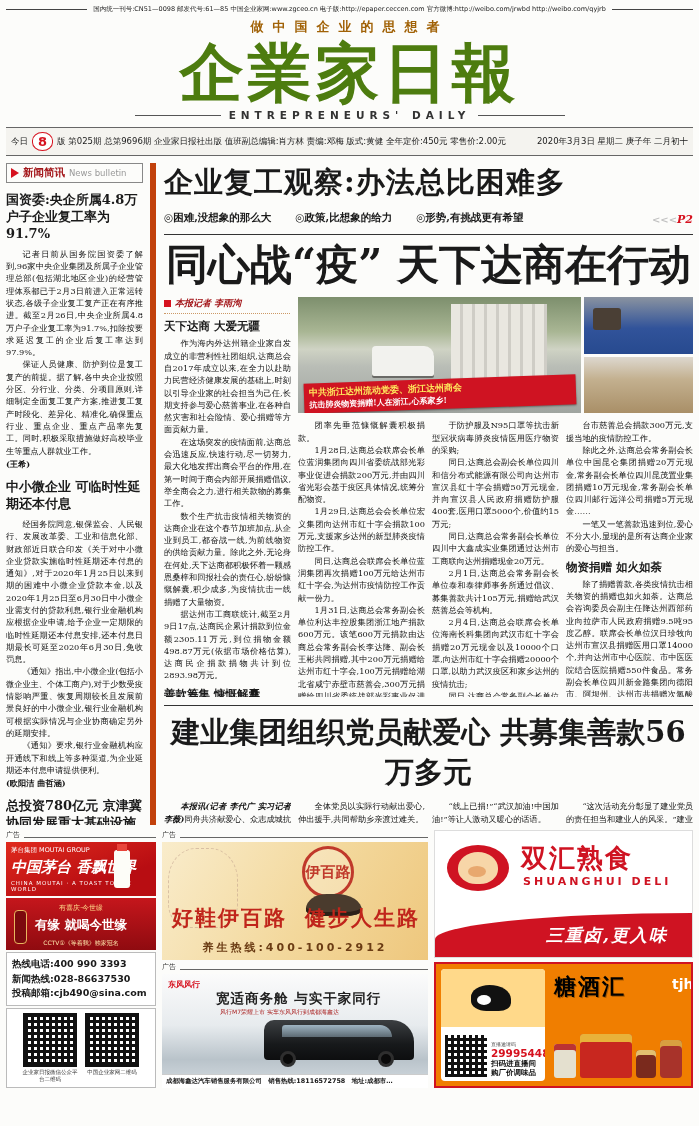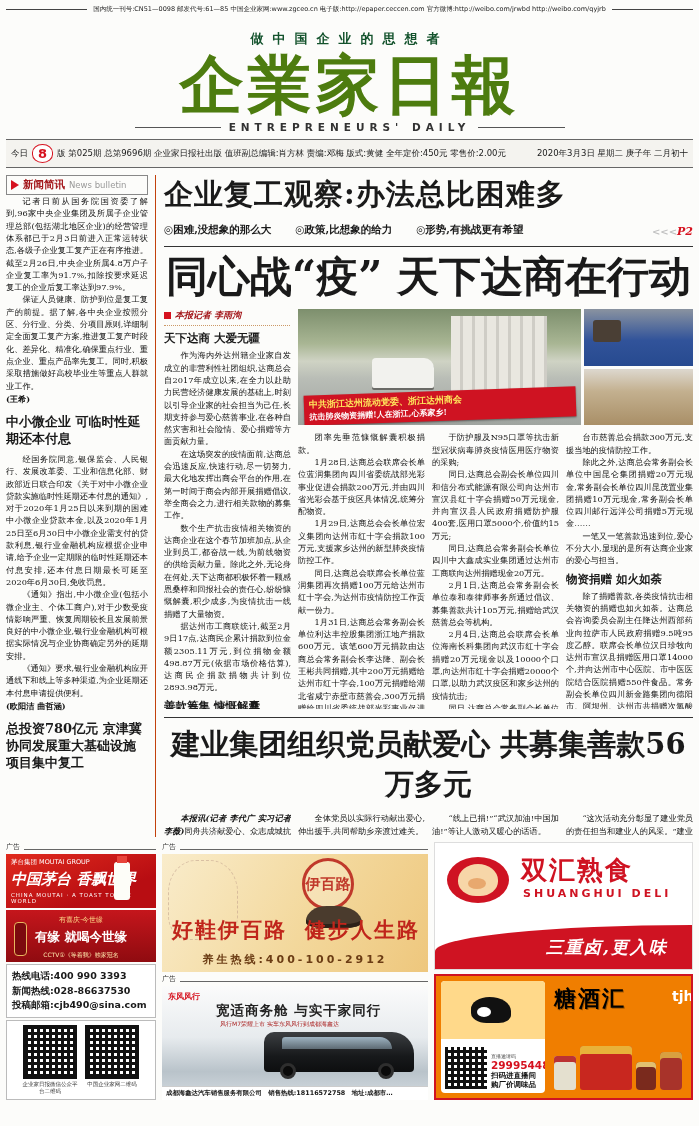--- a/index.html
+++ b/index.html
@@ -4,32 +4,32 @@
 <style>
   * { margin:0; padding:0; box-sizing:border-box; }
   html,body { background:#e8e8e4; }
   body { font-family:"DejaVu Serif", serif; color:#1a1a1a; }
   #page { width:699px; height:1126px; margin:0 auto; background:#fcfcfa; overflow:hidden; position:relative; padding:3px 6px 0; }
 
   
   .topbar { display:flex; align-items:center; gap:6px; margin-top:2px; }
   .topbar .rule { flex:1; border-top:1px solid #444; }
   .topbar .t { font-family:"DejaVu Sans", sans-serif; font-size:6.5px; color:#222; white-space:nowrap; }
-  .slogan { text-align:center; color:#14532d; font-weight:bold; font-size:13px; letter-spacing:9px; margin-top:16px; font-family:"DejaVu Sans", sans-serif; }
+  .slogan { text-align:center; color:#a16207; font-weight:bold; font-size:13px; letter-spacing:9px; margin-top:4px; font-family:"DejaVu Sans", sans-serif; }
   .masthead { text-align:center; color:#4d7c0f; font-weight:900; font-size:64px; line-height:1.08; letter-spacing:4px; margin-top:2px; }
   .mast-sub { display:flex; align-items:center; gap:8px; width:430px; margin:2px auto 0; }
   .mast-sub .rule { flex:1; border-top:1px solid #555; }
   .mast-sub .t { font-family:"DejaVu Sans", sans-serif; font-size:10.5px; letter-spacing:5px; color:#333; font-weight:bold; }
   .infobar { margin-top:6px; border-top:1px solid #666; border-bottom:1px solid #666; background:#f4f3ef; display:flex; align-items:center; padding:4px 5px; font-family:"DejaVu Sans", sans-serif; font-size:8.5px; }
   .infobar .badge { color:#d6121f; border:1.5px solid #d6121f; background:#fff; border-radius:50%/45%; font-weight:bold; font-size:13px; padding:1px 5px; margin:0 4px; }
   .infobar .date { margin-left:auto; }
 
   
   .content { display:flex; margin-top:7px; height:662px; overflow:hidden; }
-  .sidebar { width:150px; flex:none; border-right:1px solid #c2410c; padding-right:7px; overflow:hidden; }
+  .sidebar { width:150px; flex:none; border-right:6px solid #c2410c; padding-right:7px; overflow:hidden; }
   .main { flex:1; padding-left:8px; overflow:hidden; }
 
   .bull-head { border:1px solid #888; display:flex; align-items:center; gap:4px; padding:2px 4px; }
   .bull-flag { width:0; height:0; border-left:8px solid #d6121f; border-top:5px solid transparent; border-bottom:5px solid transparent; }
   .bull-cn { color:#a3161a; font-weight:bold; font-size:10.5px; }
   .bull-en { color:#999; font-size:8.5px; font-family:"DejaVu Sans", sans-serif; }
   .sb-title { font-weight:bold; font-size:13px; line-height:1.3; margin:9px 0 5px; }
   .sb p, .mcol p, .bz p { font-size:8.2px; line-height:1.5; text-align:justify; text-indent:2em; color:#111; }
   .author { text-align:right; font-size:8.2px; font-weight:bold; margin-top:1px; text-indent:0 !important; }
 
@@ -176,20 +176,21 @@
   <div class="content">
 
     <div class="sidebar sb">
       <div class="bull-head">
         <span class="bull-flag"></span>
         <span class="bull-cn">新闻简讯</span>
         <span class="bull-en">News bulletin</span>
       </div>
 
       <div>
+        <div class="sb-title">国资委:央企所属4.8万户子企业复工率为91.7%</div>
         <p>记者日前从国务院国资委了解到,96家中央企业集团及所属子企业管理总部(包括湖北地区企业)的经营管理体系都已于2月3日前进入正常运转状态,各级子企业复工复产正在有序推进。截至2月26日,中央企业所属4.8万户子企业复工率为91.7%,扣除按要求延迟复工的企业后复工率达到97.9%。</p>
         <p>保证人员健康、防护到位是复工复产的前提。据了解,各中央企业按照分区、分行业、分类、分项目原则,详细制定全面复工复产方案,推进复工复产时段化、差异化、精准化,确保重点行业、重点企业、重点产品率先复工。同时,积极采取措施做好高校毕业生等重点人群就业工作。</p>
         <p class="author">(王希)</p>
       </div>
 
       <div>
         <div class="sb-title">中小微企业 可临时性延期还本付息</div>
         <p>经国务院同意,银保监会、人民银行、发展改革委、工业和信息化部、财政部近日联合印发《关于对中小微企业贷款实施临时性延期还本付息的通知》,对于2020年1月25日以来到期的困难中小微企业贷款本金,以及2020年1月25日至6月30日中小微企业需支付的贷款利息,银行业金融机构应根据企业申请,给予企业一定期限的临时性延期还本付息安排,还本付息日期最长可延至2020年6月30日,免收罚息。</p>
         <p>《通知》指出,中小微企业(包括小微企业主、个体工商户),对于少数受疫情影响严重、恢复周期较长且发展前景良好的中小微企业,银行业金融机构可根据实际情况与企业协商确定另外的延期安排。</p>
         <p>《通知》要求,银行业金融机构应开通线下和线上等多种渠道,为企业延期还本付息申请提供便利。</p>

